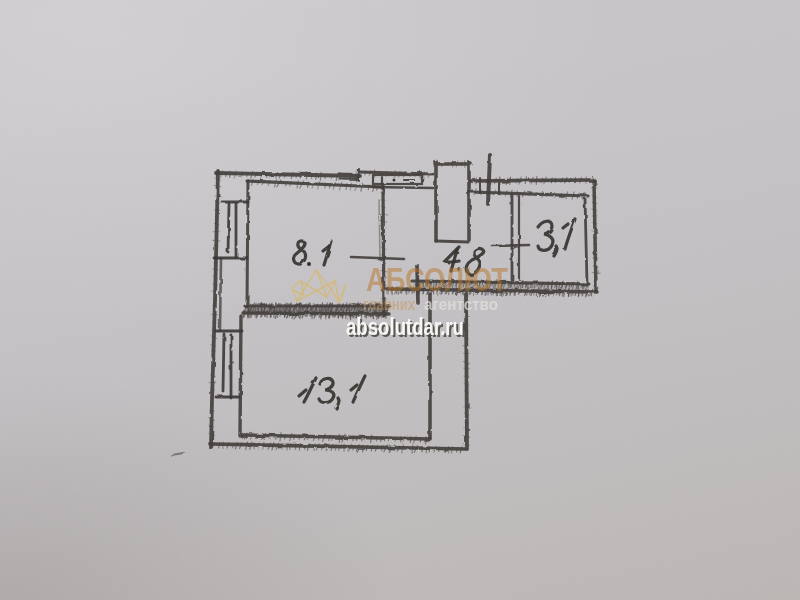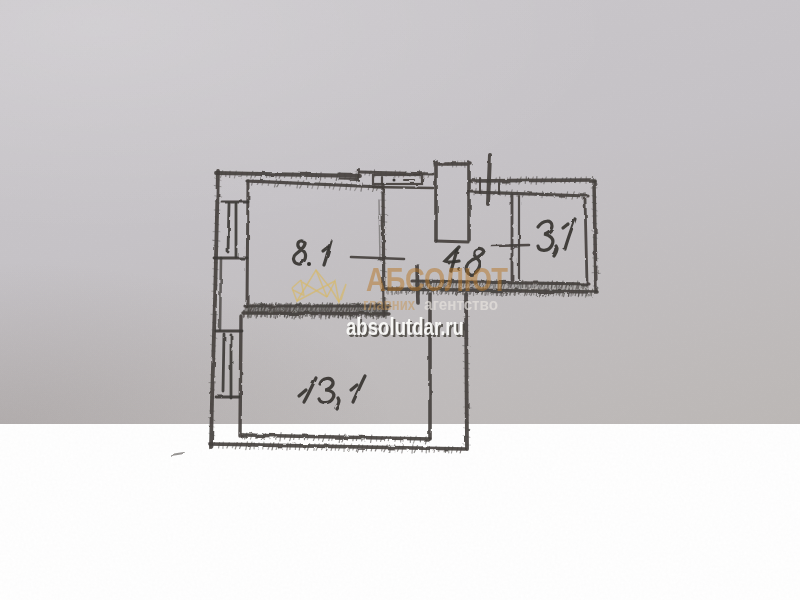--- a/index.html
+++ b/index.html
@@ -1,17 +1,17 @@
 <!DOCTYPE html>
 <html><head>
 <meta charset="utf-8">
 <style>
   html,body{margin:0;padding:0;width:800px;height:600px;overflow:hidden;
     font-family:"Liberation Sans", sans-serif;}
-  #stage{position:relative;width:800px;height:424px;background:#c5c2c6;}
+  #stage{position:relative;width:800px;height:600px;background:#c5c2c6;}
   .paper{position:absolute;inset:0;
     background:
       radial-gradient(120% 90% at 12% 6%, rgba(255,255,255,0.16), rgba(255,255,255,0) 55%),
       radial-gradient(90% 70% at 0% 100%, rgba(70,58,50,0.13), rgba(70,58,50,0) 55%),
       linear-gradient(168deg, #cbc8cc 0%, #c6c3c7 45%, #bcb8b6 100%);}
   svg{position:absolute;left:0;top:0;}
 </style>
 </head>
 <body>
 <div id="stage">

